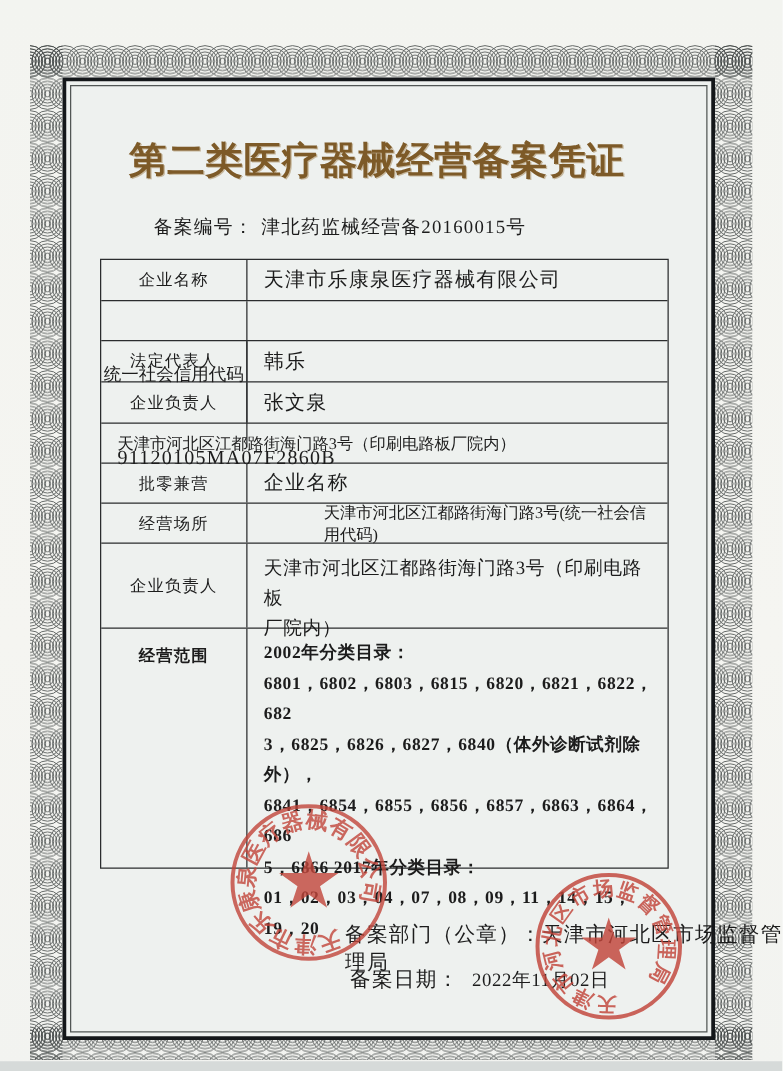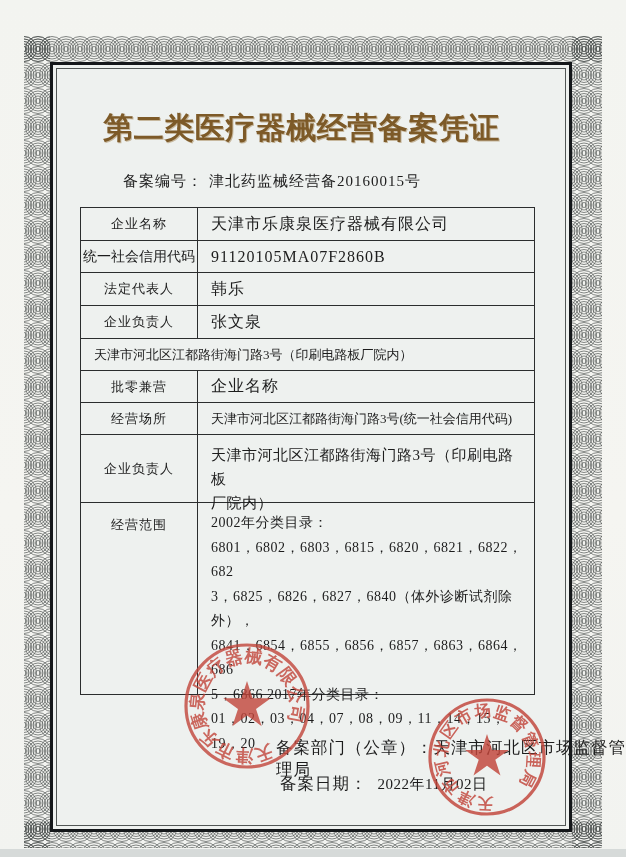--- a/index.html
+++ b/index.html
@@ -34,21 +34,21 @@
     font-size:15px;letter-spacing:1px;
   }
   .reg-line .num{margin-left:6px;}
   .info-table{
     position:absolute;left:80px;top:207px;width:455px;
     border:1.5px solid #2b2d2e;
     box-sizing:border-box;
     background:transparent;
   }
   .t-row{display:flex;border-bottom:1px solid #2b2d2e;box-sizing:border-box;}
-  .t-row:last-child{border-bottom:none;}
+  .t-row:last-child{border-bottom:none;font-weight:bold;}
   .t-label{
     width:117px;flex:0 0 117px;
     border-right:1px solid #2b2d2e;
     display:flex;align-items:center;justify-content:center;
     font-size:13px;letter-spacing:1px;
     box-sizing:border-box;text-align:center;
   }
   .t-label.tight{font-size:14px;letter-spacing:0;}
   .t-label.top{align-items:flex-start;padding-top:13px;}
   .t-value{
@@ -117,21 +117,21 @@
     <span>备案编号：</span><span class="num">津北药监械经营备20160015号</span>
   </div>
 
   <div class="info-table" id="info-table">
       <div class="t-row" style="height: 33px;">
         <div class="t-label ">企业名称</div>
         <div class="t-value fs16">
           <span>天津市乐康泉医疗器械有限公司</span>
         </div>
       </div>
-      <div class="t-row" style="height: 32px;">
+      <div class="t-row" style="height: 32px; flex-direction: column;">
         <div class="t-label tight">统一社会信用代码</div>
         <div class="t-value fs16">
           <span>91120105MA07F2860B</span>
         </div>
       </div>
       <div class="t-row" style="height: 33px;">
         <div class="t-label ">法定代表人</div>
         <div class="t-value fs16">
           <span>韩乐</span>
         </div>
@@ -146,21 +146,21 @@
         <div class="t-value fs13">
           <span>天津市河北区江都路街海门路3号（印刷电路板厂院内）</span>
         </div>
       </div>
       <div class="t-row" style="height: 32px;">
         <div class="t-label ">批零兼营</div>
         <div class="t-value fs16">
           <span>企业名称</span>
         </div>
       </div>
-      <div class="t-row" style="height: 32px;">
+      <div class="t-row" style="height: 32px; gap: 48px;">
         <div class="t-label ">经营场所</div>
         <div class="t-value fs13">
           <span>天津市河北区江都路街海门路3号(统一社会信用代码)</span>
         </div>
       </div>
       <div class="t-row" style="height: 68px;">
         <div class="t-label ">企业负责人</div>
         <div class="t-value fs15 top">
           <span>天津市河北区江都路街海门路3号（印刷电路板
 厂院内）</span>

